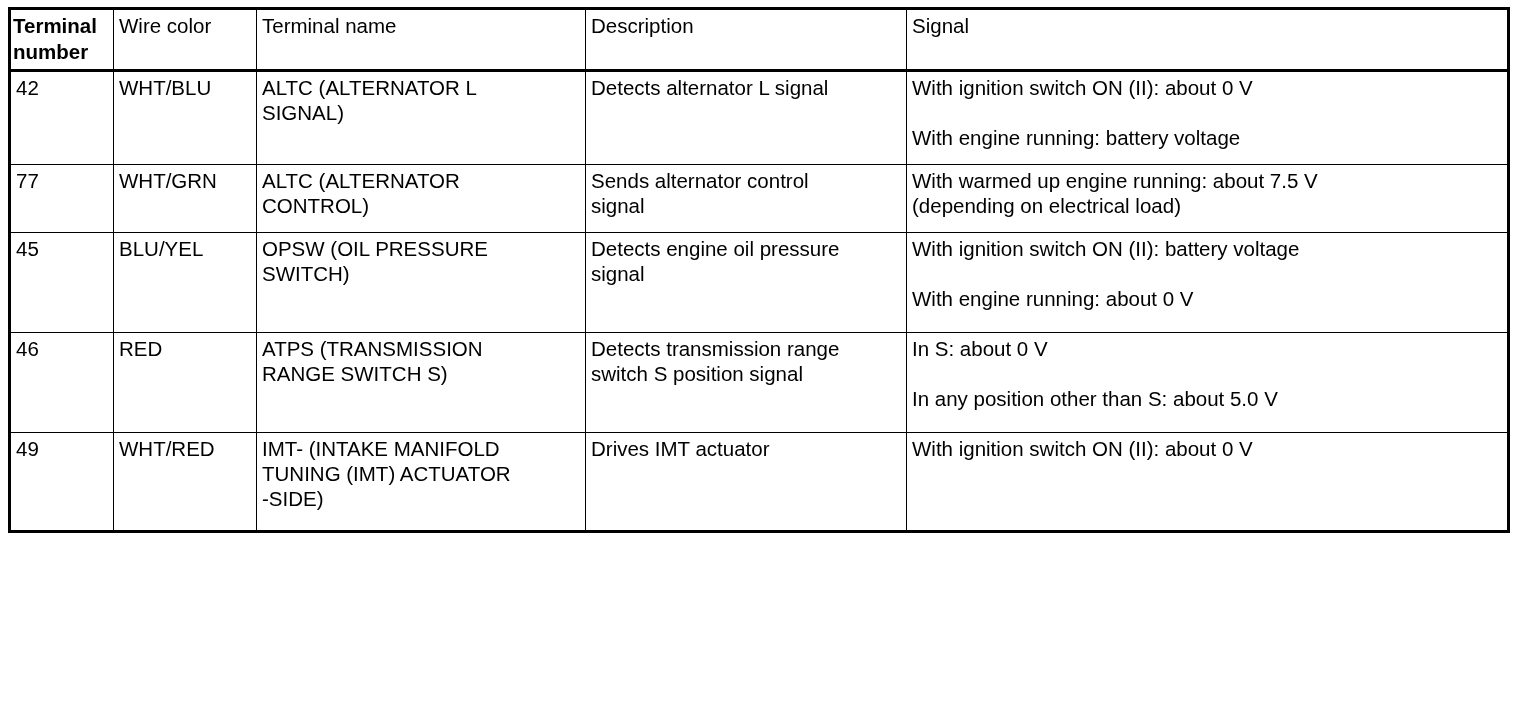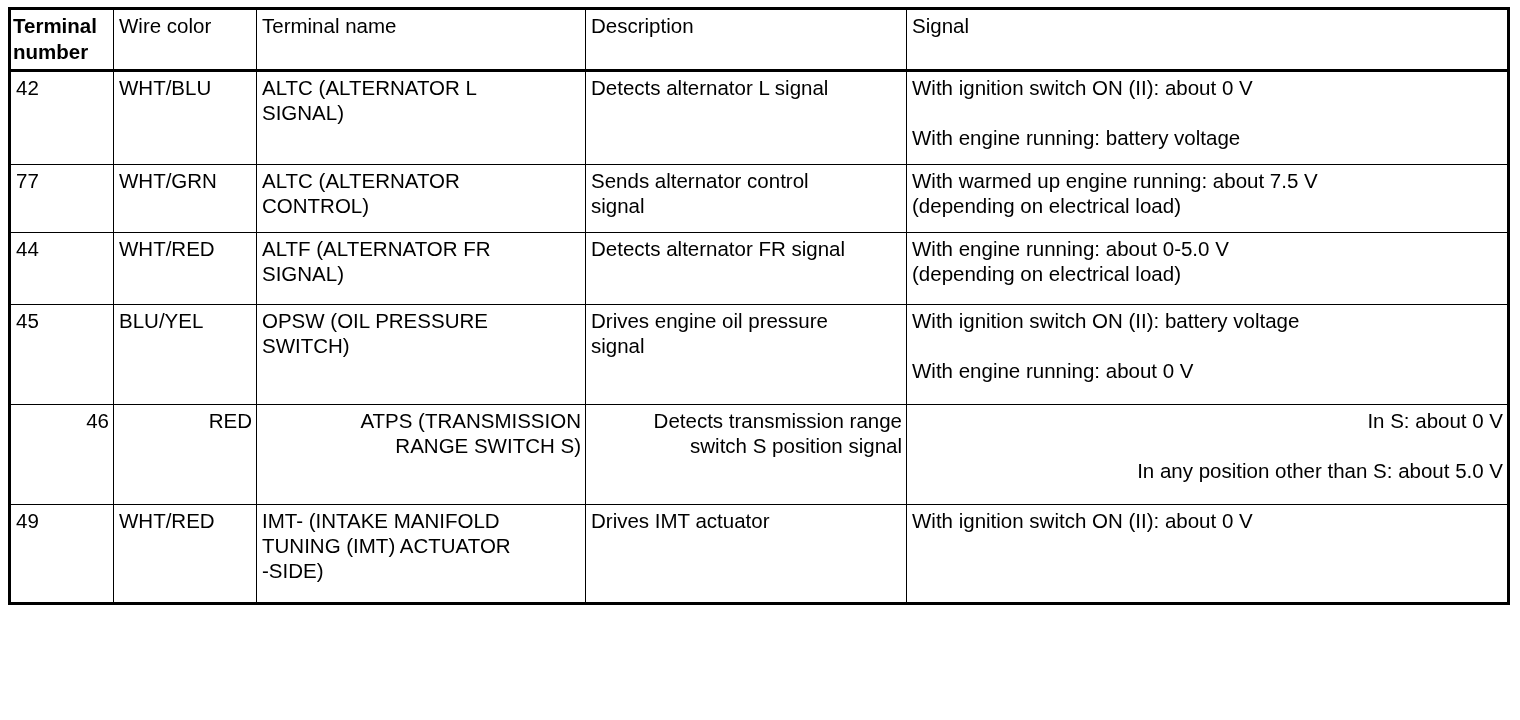--- a/index.html
+++ b/index.html
@@ -96,21 +96,21 @@
   td.cell-desc,
   td.cell-signal {
     text-align: left;
   }
 
   
   tr.r-42 td { height: 87px; }
   tr.r-43 td { height: 62px; }
   tr.r-44 td { height: 66px; }
   tr.r-45 td { height: 94px; }
-  tr.r-46 td { height: 94px; text-align: right; }
+  tr.r-46 td { height: 94px; }
   tr.r-47 td { height: 32px; }
   tr.r-48 td { height: 96px; }
   tr.r-49 td { height: 92px; }
 </style>
 </head>
 <body>
 
 <div class="sheet">
 
   <table class="terminal-table">
@@ -150,36 +150,27 @@
         <td class="cell-num">77</td>
         <td class="cell-wire">WHT/GRN</td>
         <td class="cell-name">ALTC (ALTERNATOR
 CONTROL)</td>
         <td class="cell-desc">Sends alternator control
 signal</td>
         <td class="cell-signal">With warmed up engine running: about 7.5 V
 (depending on electrical load)</td>
       </tr>
 
-      <tr class="r-44">
-        <td class="cell-num">44</td>
-        <td class="cell-wire">WHT/RED</td>
-        <td class="cell-name">ALTF (ALTERNATOR FR
-SIGNAL)</td>
-        <td class="cell-desc">Detects alternator FR signal</td>
-        <td class="cell-signal">With engine running: about 0-5.0 V
-(depending on electrical load)</td>
-      </tr>
 
       <tr class="r-45">
         <td class="cell-num">45</td>
         <td class="cell-wire">BLU/YEL</td>
         <td class="cell-name">OPSW (OIL PRESSURE
 SWITCH)</td>
-        <td class="cell-desc">Drives engine oil pressure
+        <td class="cell-desc">Detects engine oil pressure
 signal</td>
         <td class="cell-signal">With ignition switch ON (II): battery voltage
 
 With engine running: about 0 V</td>
       </tr>
 
       <tr class="r-46">
         <td class="cell-num">46</td>
         <td class="cell-wire">RED</td>
         <td class="cell-name">ATPS (TRANSMISSION

